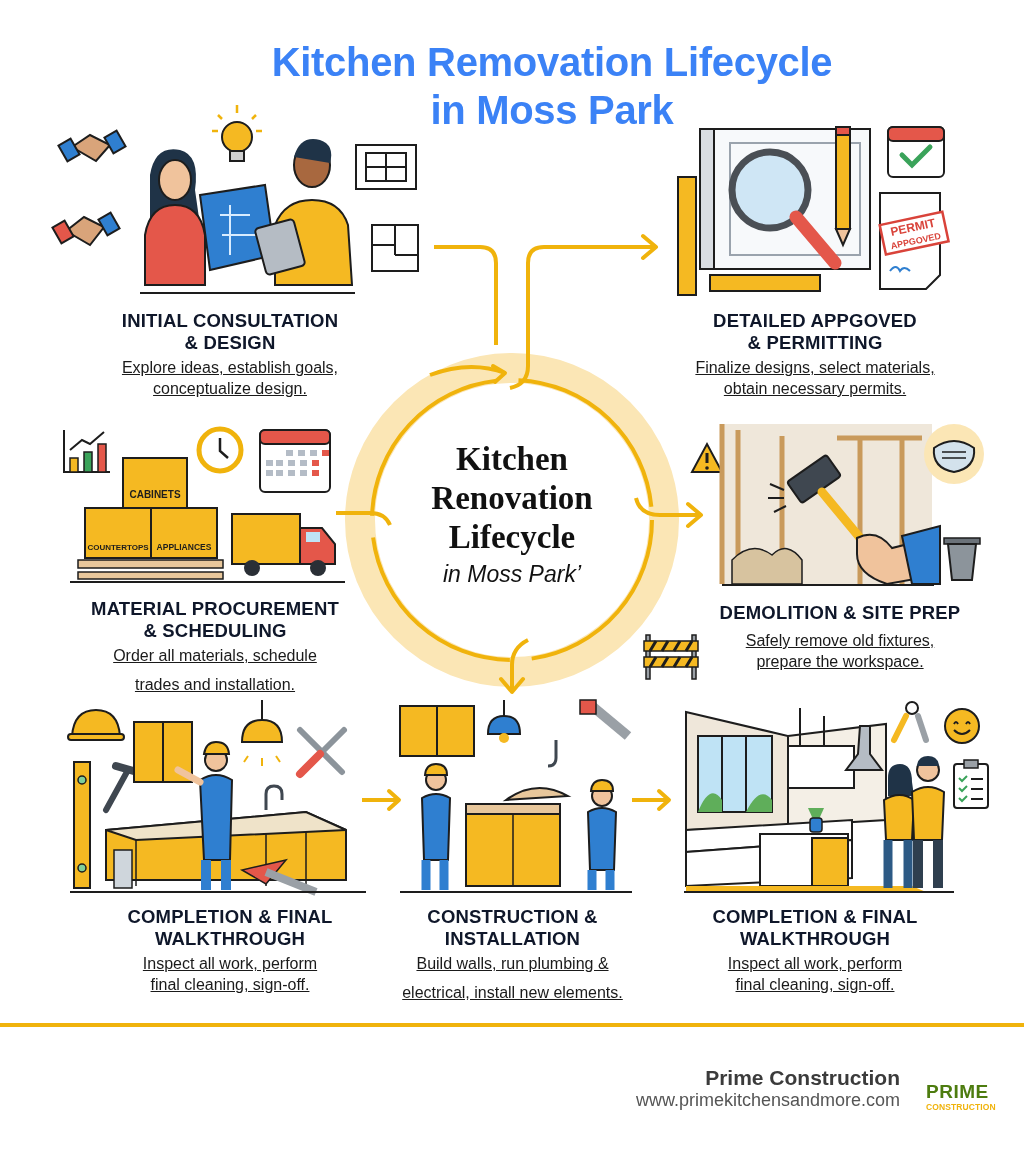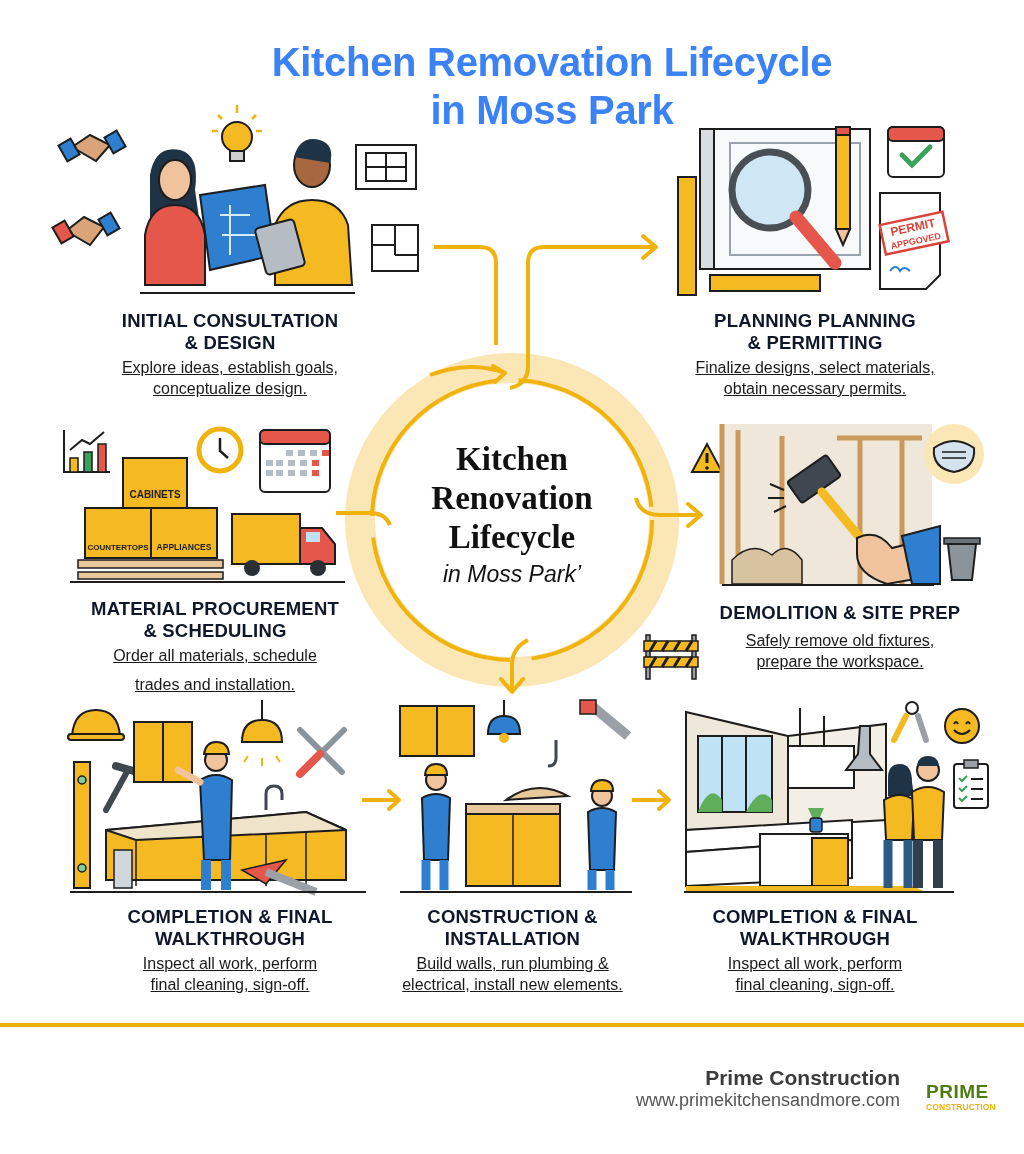--- a/index.html
+++ b/index.html
@@ -138,21 +138,21 @@
     <g transform="rotate(-12 240 118)">
       <rect x="212" y="104" width="64" height="30" fill="#fff" stroke="#d9433a" stroke-width="2.5"></rect>
       <text x="244" y="117" font-family="Liberation Sans, sans-serif" font-weight="700" font-size="12" fill="#d9433a" text-anchor="middle">PERMIT</text>
       <text x="244" y="130" font-family="Liberation Sans, sans-serif" font-weight="700" font-size="9" fill="#d9433a" text-anchor="middle">APPGOVED</text>
     </g>
     <path d="M220 156 q6 -8 10 0 q4 -6 10 0" fill="none" stroke="#2f7fd0" stroke-width="2"></path>
   </g>
 </svg>
 
 <div class="step" style="left:655px;top:310px;width:320px;">
-  <div class="step-title">PLANNING PLANNING</div>
+  <div class="step-title">DETAILED APPGOVED</div>
   <div class="step-title">&amp; PERMITTING</div>
   <div class="step-desc">Finalize designs, select materials,</div>
   <div class="step-desc" style="margin-top:0">obtain necessary permits.</div>
 </div>
 
 <svg width="290" height="170" style="left:60px;top:420px;">
   <g>
     <path d="M4 10 V52 H50" fill="none" stroke="#1d1d1d" stroke-width="2"></path>
     <rect x="10" y="38" width="8" height="14" fill="#f5b922" stroke="#1d1d1d" stroke-width="1.5"></rect>
     <rect x="24" y="32" width="8" height="20" fill="#3aa35a" stroke="#1d1d1d" stroke-width="1.5"></rect>
@@ -341,21 +341,21 @@
     <path d="M192 112 Q206 104 220 112 L218 170 H194 Z" fill="#2f7fd0" stroke="#1d1d1d" stroke-width="2"></path>
     <path d="M196 170 V190 M214 170 V190" stroke="#2f7fd0" stroke-width="9"></path>
   </g>
   <line x1="4" y1="192" x2="236" y2="192" stroke="#1d1d1d" stroke-width="2"></line>
 </svg>
 
 <div class="step" style="left:375px;top:906px;width:275px;">
   <div class="step-title">CONSTRUCTION &amp;</div>
   <div class="step-title">INSTALLATION</div>
   <div class="step-desc">Build walls, run plumbing &amp;</div>
-  <div class="step-desc" style="margin-top:0">electrical, install new elements.</div>
+  <div class="step-desc" style="margin-top:8px">electrical, install new elements.</div>
 </div>
 
 <svg width="320" height="195" style="left:676px;top:700px;">
   <path d="M10 12 L112 36 V126 L10 130 Z" fill="#efe7da" stroke="#1d1d1d" stroke-width="2"></path>
   <path d="M112 36 L210 24 V120 L112 126 Z" fill="#f4efe6" stroke="#1d1d1d" stroke-width="2"></path>
   <rect x="22" y="36" width="74" height="76" fill="#bfe3f5" stroke="#1d1d1d" stroke-width="2"></rect>
   <path d="M46 36 V112 M70 36 V112" stroke="#1d1d1d" stroke-width="2"></path>
   <path d="M22 112 Q34 82 46 100 V112 Z M70 112 Q84 84 96 100 V112 Z" fill="#5fae5a"></path>
   <g>
     <path d="M124 8 V58 M148 16 V58" stroke="#1d1d1d" stroke-width="2"></path>

